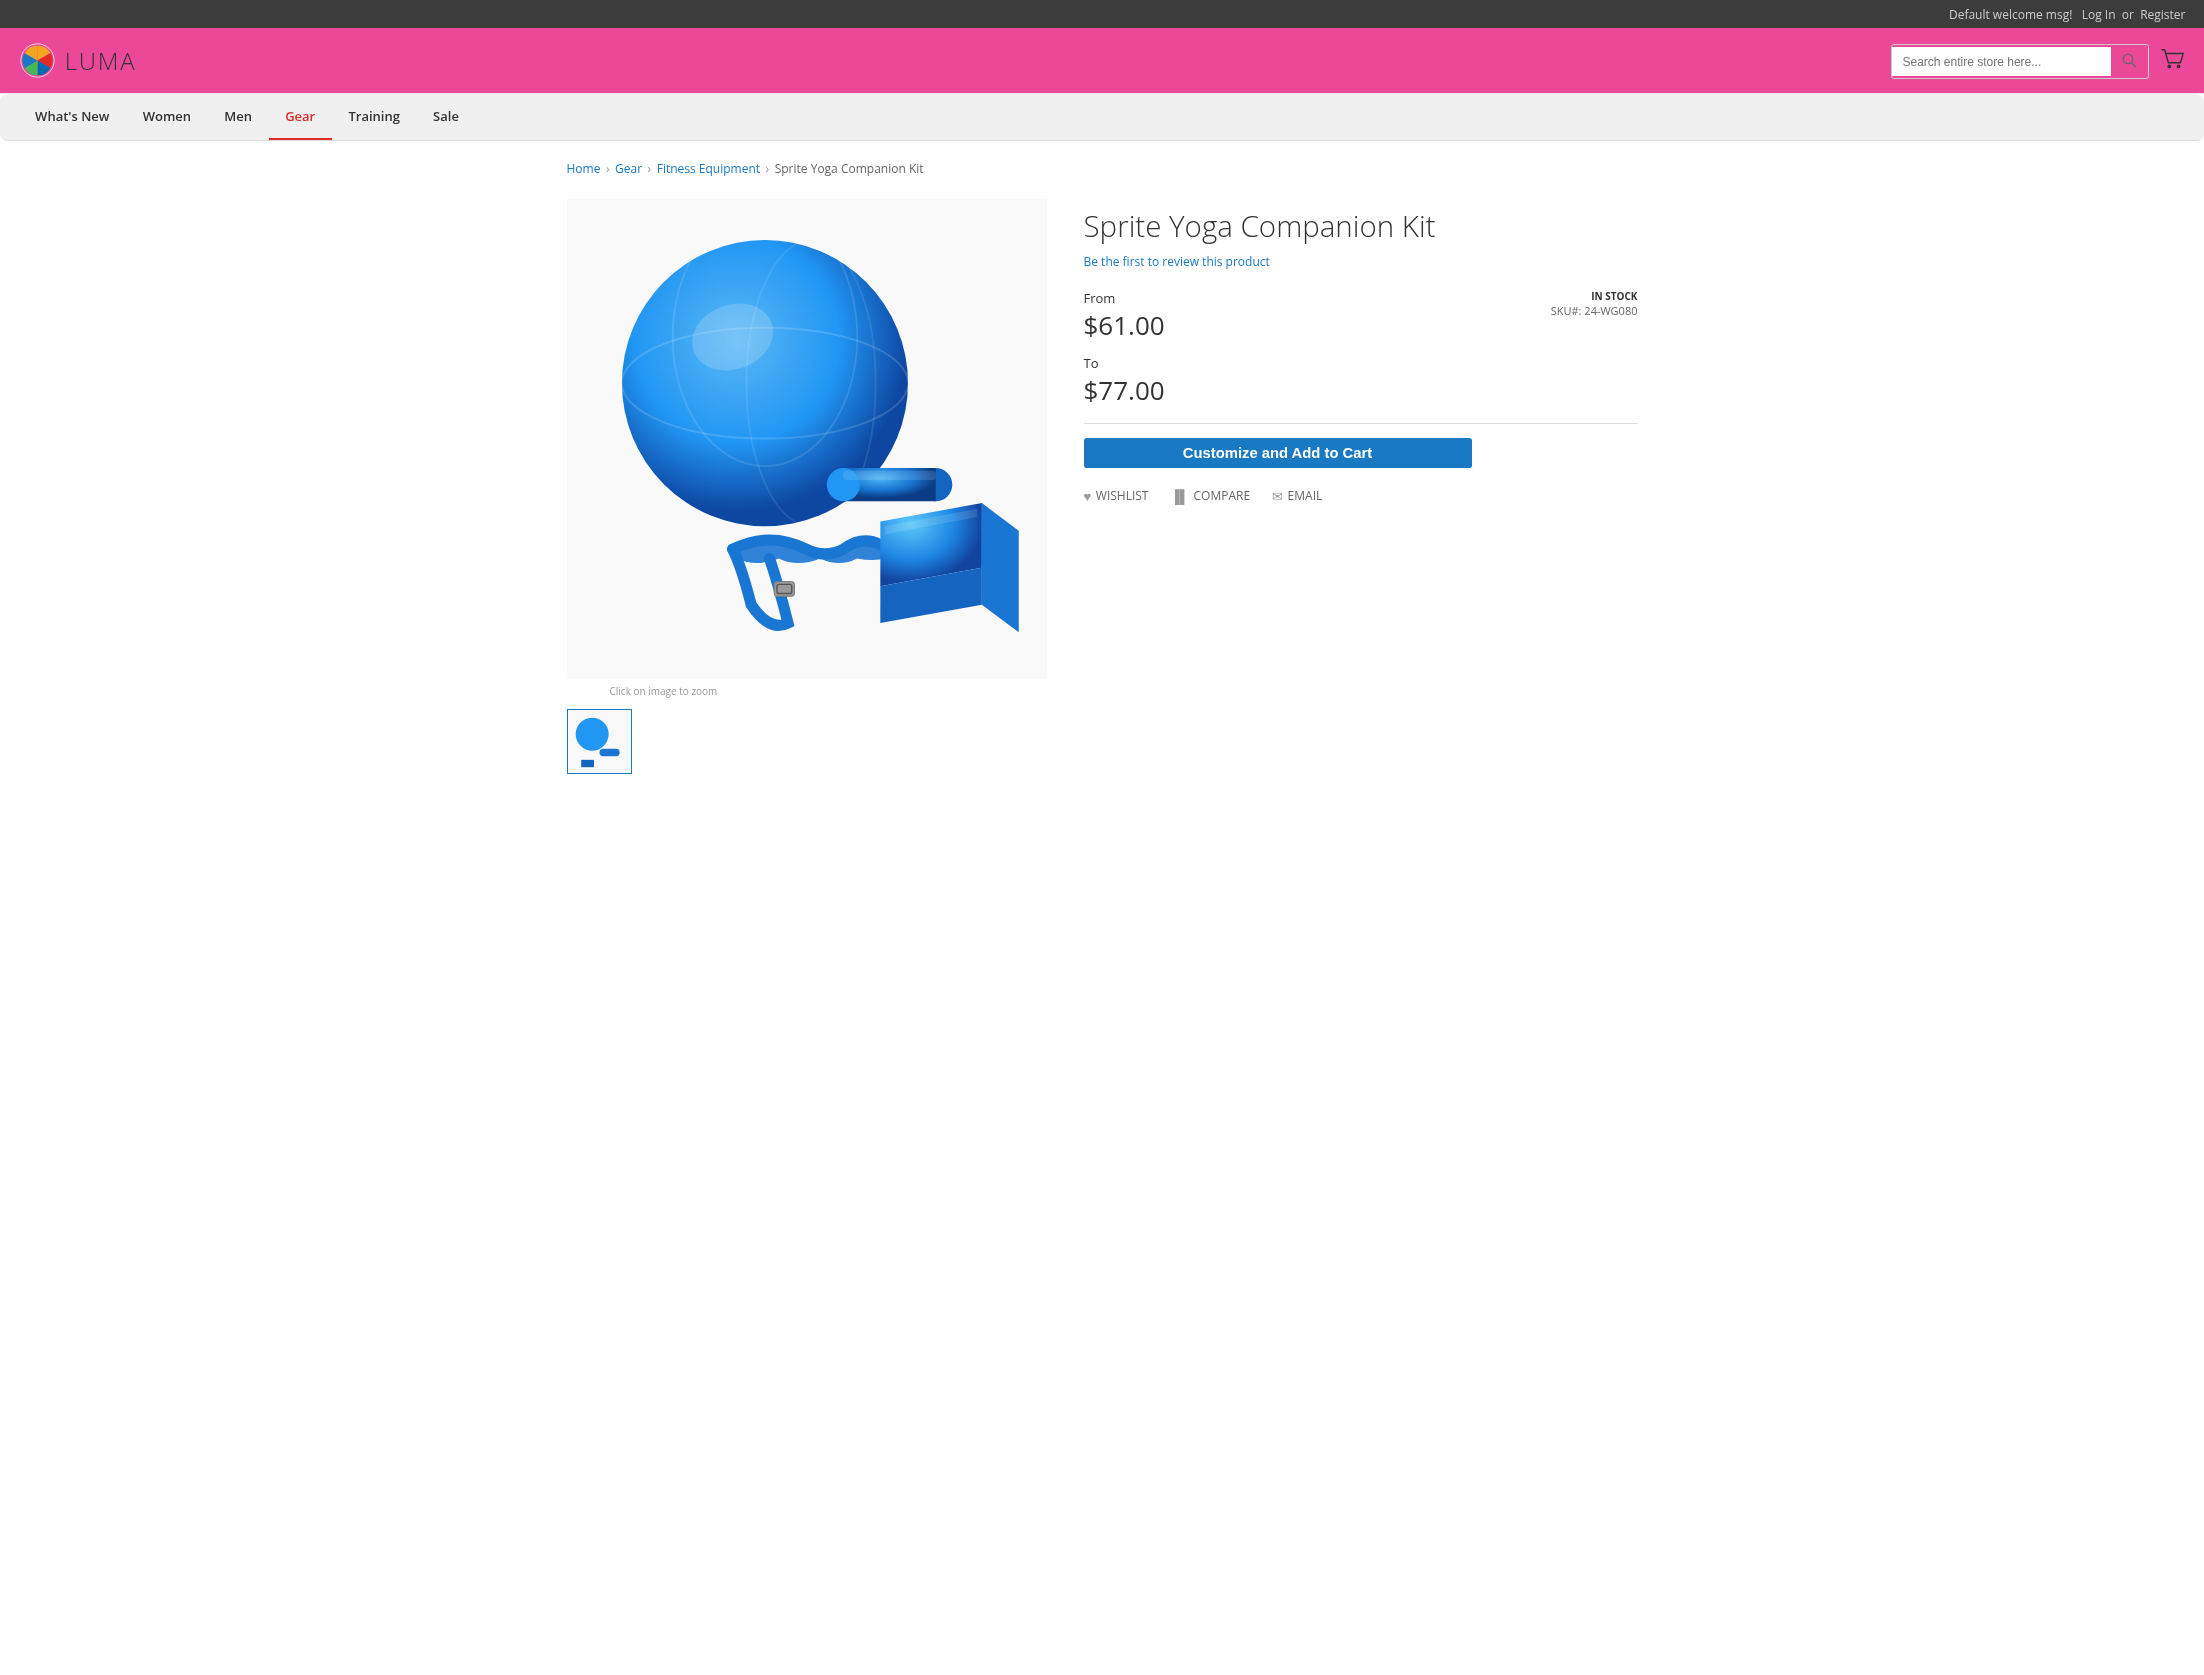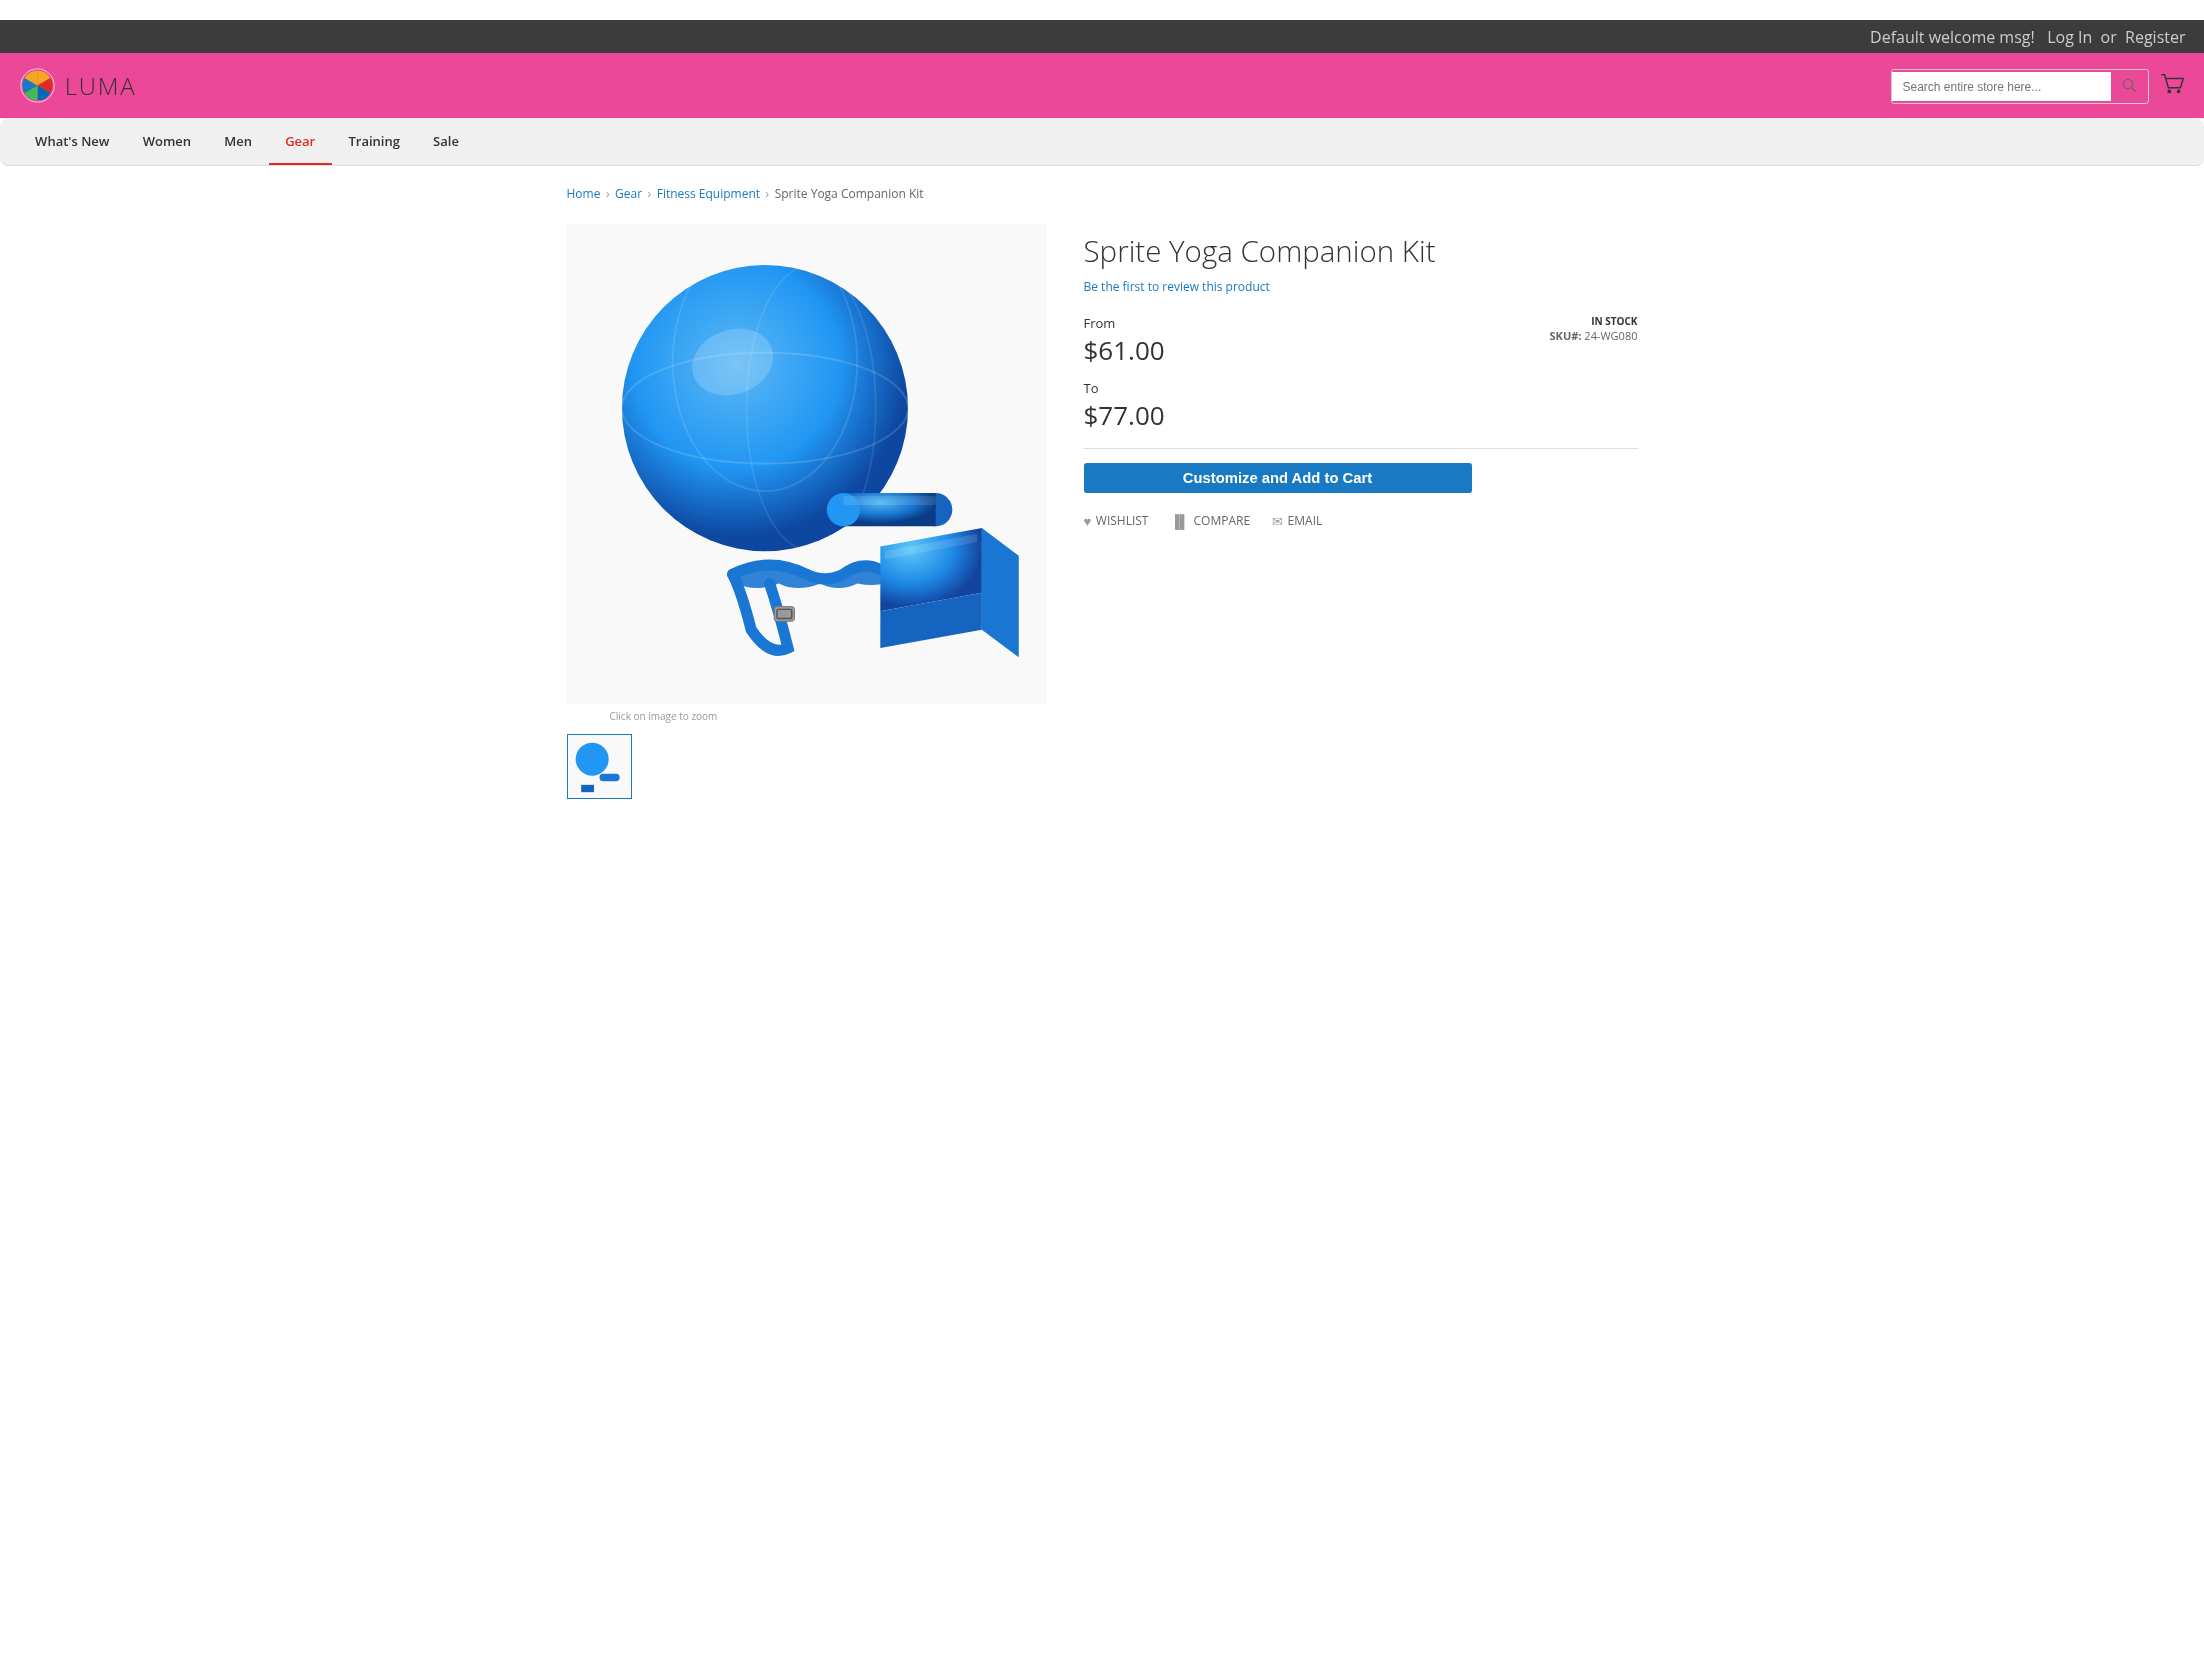--- a/index.html
+++ b/index.html
@@ -4,22 +4,21 @@
   <style>
     * { margin: 0; padding: 0; box-sizing: border-box; }
     body { font-family: 'Open Sans', Arial, sans-serif; background: #fff; color: #333; font-size: 13px; }
 
     
     .top-bar {
       background: #3c3c3c;
       color: #ccc;
       text-align: right;
       padding: 5.5px 18.5px;
-      font-size: 16px;
-      margin-top: 20px;
+      font-size: 12px;
     }
     .top-bar a { color: #ccc; text-decoration: none; }
 
     
     .header {
       display: flex;
       align-items: flex-end;
       justify-content: space-between;
       padding: 14px 18.5px;
       background: #ec4899;
@@ -216,21 +215,21 @@
     .stock-badge {
       font-size: 10px;
       font-weight: 700;
       color: #333;
       display: block;
     }
     .sku-line {
       font-size: 11px;
       color: #666;
     }
-    .sku-label { font-weight: 700; text-align: center; }
+    .sku-label { font-weight: 400; text-align: center; }
 
     .price-to-label {
       font-size: 13px;
       color: #333;
       margin-top: 3.7px;
     }
     .price-to-value {
       font-size: 26px;
       font-weight: 400;
       color: #333;

